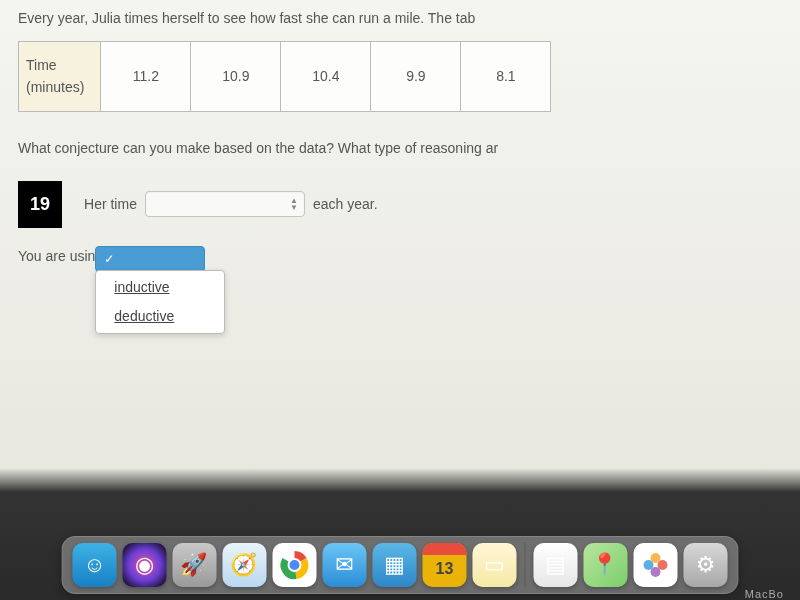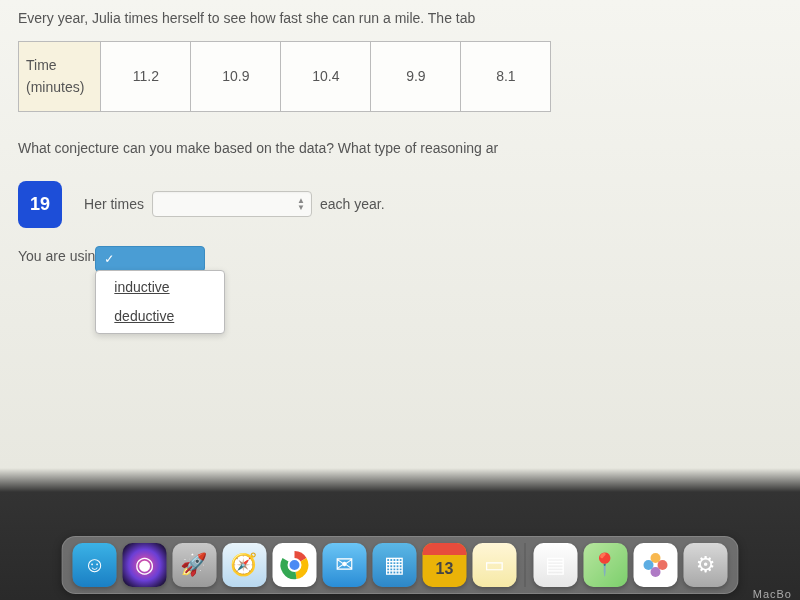--- a/index.html
+++ b/index.html
@@ -51,27 +51,26 @@
       font-size: 14px;
       margin-bottom: 22px;
     }
     .answer-row {
       display: flex;
       align-items: center;
       gap: 8px;
       margin-bottom: 18px;
     }
     .q-number {
-      background: #1d4ed8;
+      background: #000000;
       color: #fff;
       padding: 10px 12px;
       font-weight: bold;
       font-size: 18px;
       margin-right: 14px;
-      border-radius: 8px;
     }
     .dropdown-closed {
       display: inline-flex;
       align-items: center;
       background: #f9f9f7;
       border: 1px solid #c5c5c0;
       border-radius: 4px;
       height: 26px;
       min-width: 160px;
       padding: 0 4px 0 8px;
@@ -155,21 +154,21 @@
       display: flex;
       align-items: center;
       justify-content: center;
       font-size: 22px;
       color: #fff;
       box-shadow: 0 2px 4px rgba(0,0,0,0.25);
     }
     .macbook-text {
       position: absolute;
       bottom: 0;
-      right: 8px;
+      right: 16px;
       color: #aaa;
       font-size: 11px;
       letter-spacing: 1px;
       font-family: "Helvetica Neue", Arial, sans-serif;
     }
     .divider {
       width: 1px;
       height: 44px;
       background: rgba(0,0,0,0.2);
       margin: 0 2px;
@@ -194,21 +193,21 @@
       <td>9.9</td>
       <td>8.1</td>
     </tr>
   </tbody>
     </table>
 
   <div class="question-text">What conjecture can you make based on the data? What type of reasoning ar</div>
 
   <div class="answer-row">
     <div class="q-number">19</div>
-    <span>Her times</span>
+    <span>Her time</span>
     <div class="dropdown-closed">
       <span></span>
       <span class="stepper">
         <span>▲</span>
           <span>▼</span>
       </span>
     </div>
     <span>each year.</span>
   </div>
 

